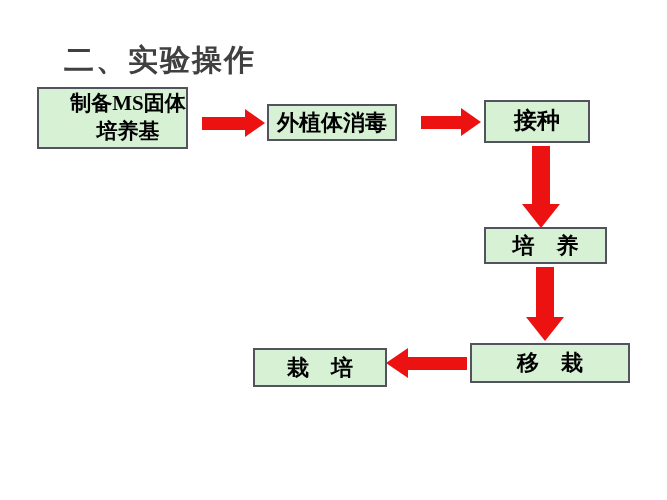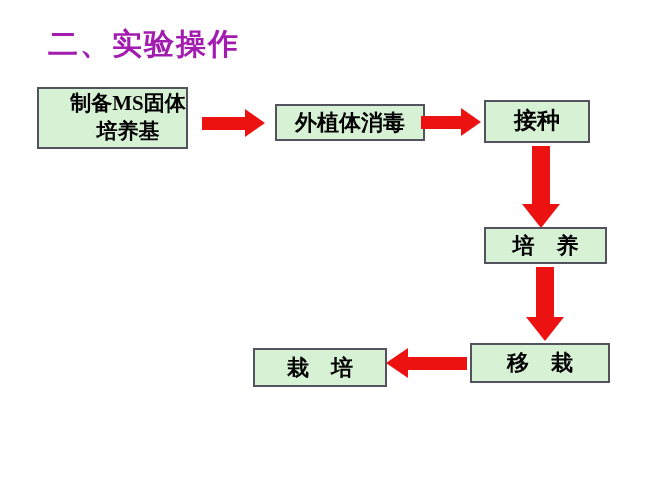--- a/index.html
+++ b/index.html
@@ -6,45 +6,45 @@
   .slide{
     position:relative;
     width:667px;height:500px;
     background:#ffffff;
     overflow:hidden;
     font-family:"Liberation Serif","DejaVu Serif",serif;
   }
   .title{
     position:absolute;
     left:48px;top:24px;
-    margin:0;
+    margin:16px;
     font-size:30px;
     font-weight:bold;
-    color:#a21caf;
+    color:#404040;
     letter-spacing:2px;
     font-family:"Liberation Serif","DejaVu Serif",serif;
   }
   .node{
     position:absolute;
     background:#d7f1d5;
     border:2px solid #53535f;
     display:flex;
     align-items:center;
     justify-content:center;
     box-sizing:border-box;
     color:#000;
     font-weight:bold;
     text-align:center;
   }
   .node-label{white-space:pre-line;line-height:1.32;}
   .n1{left:37px; top:87px; width:151px;height:62px;font-size:21px;padding-left:31px;}
-  .n2{left:275px;top:104px;width:150px;height:37px;font-size:22px;}
+  .n2{left:267px;top:104px;width:130px;height:37px;font-size:22px;}
   .n3{left:484px;top:100px;width:106px;height:43px;font-size:23px;}
   .n4{left:484px;top:227px;width:123px;height:37px;font-size:22px;}
-  .n5{left:470px;top:343px;width:140px;height:40px;font-size:22px;}
+  .n5{left:470px;top:343px;width:160px;height:40px;font-size:22px;}
   .n6{left:253px;top:348px;width:134px;height:39px;font-size:22px;}
 
   .arrow{position:absolute;display:flex;}
   .arrow-h{flex-direction:row;align-items:center;}
   .arrow-v{flex-direction:column;align-items:center;}
   .shaft-h{flex:1;height:13px;background:#ec1212;}
   .shaft-v{flex:1;width:18px;background:#ec1212;}
   .head-right{width:0;height:0;border-top:14px solid transparent;border-bottom:14px solid transparent;border-left:20px solid #ec1212;}
   .head-left{width:0;height:0;border-top:15px solid transparent;border-bottom:15px solid transparent;border-right:22px solid #ec1212;}
   .head-down{width:0;height:0;border-left:19px solid transparent;border-right:19px solid transparent;border-top:24px solid #ec1212;}

